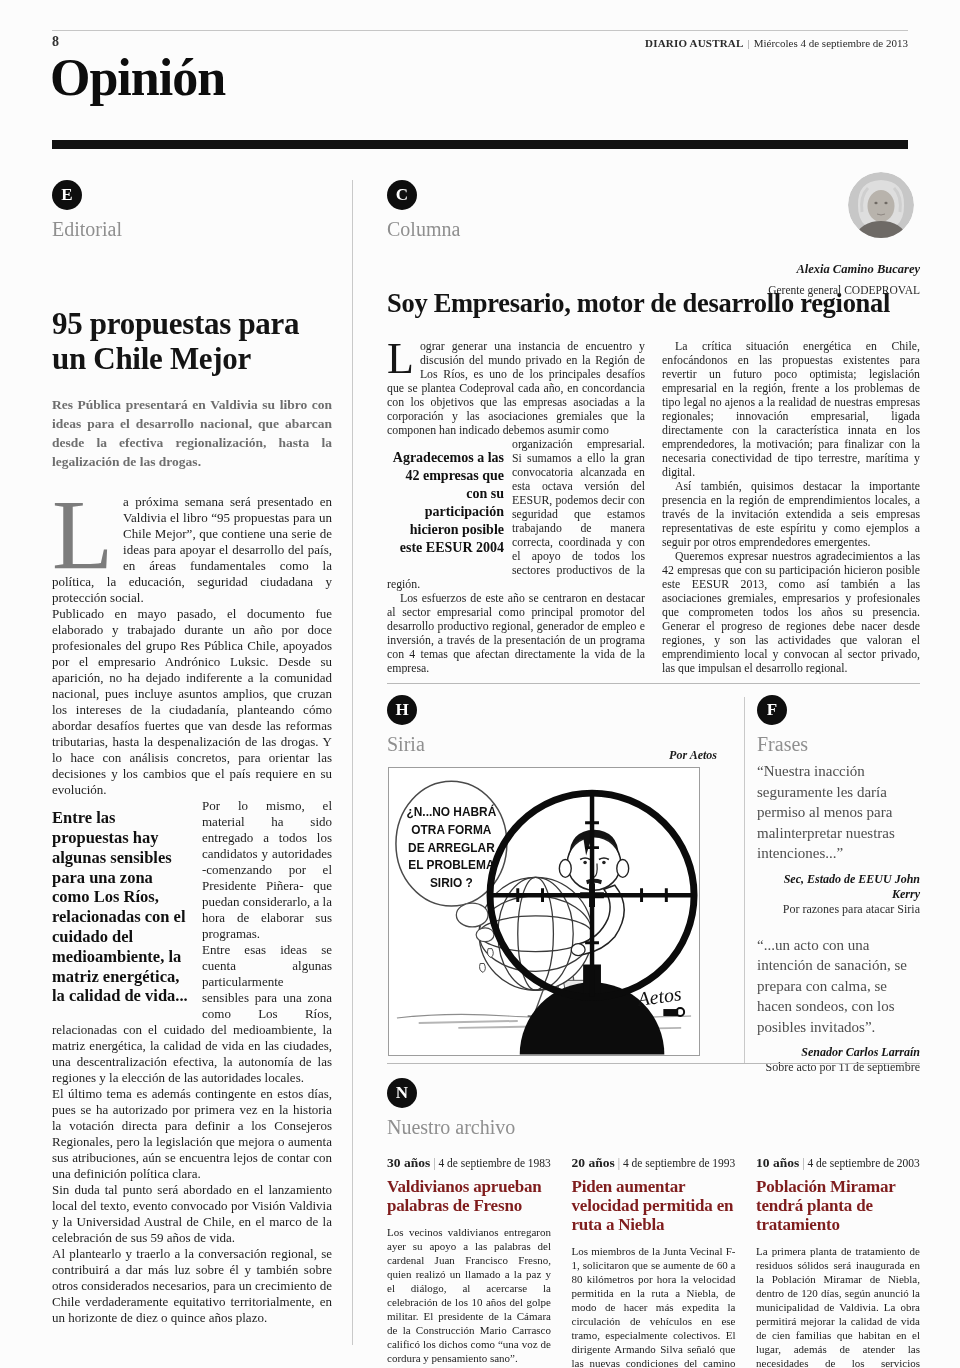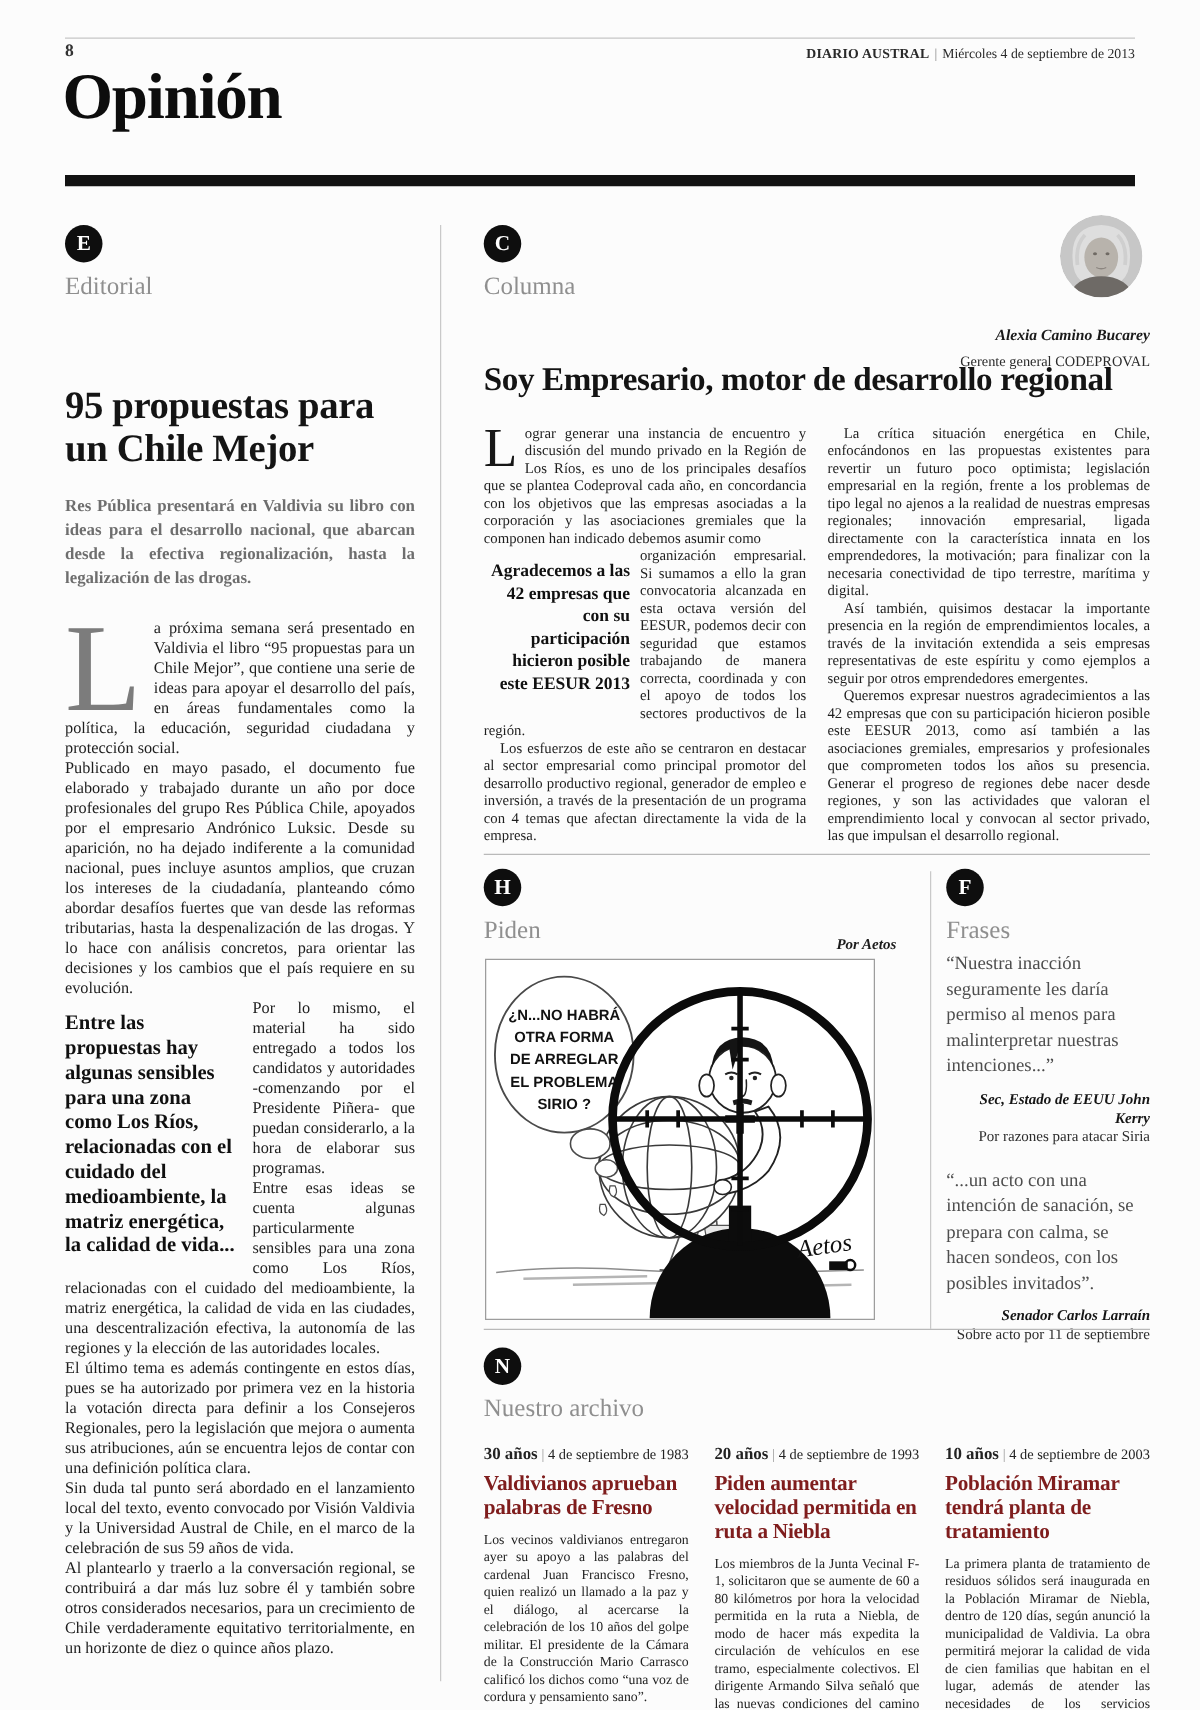--- a/index.html
+++ b/index.html
@@ -147,40 +147,40 @@
       <span class="author-name">Alexia Camino Bucarey</span><br>
       <span class="author-title">Gerente general CODEPROVAL</span>
     </div>
 
     <h2>Soy Empresario, motor de desarrollo regional</h2>
 
     <div class="col-body">
       <div class="col">
         <p class="qclear"><span class="dropcap dark">L</span><span>ograr generar una instancia de encuentro y discusión del mundo privado en la Región de Los Ríos, es uno de los principales desafíos que se plantea Codeproval cada año, en concordancia con los objetivos que las empresas asociadas a la corporación y las asociaciones gremiales que la componen han indicado debemos asumir como</span></p>
         <div class="qclear">
-          <div class="pullquote-right">Agradecemos a las 42 empresas que con su participación hicieron posible este EESUR 2013</div>
+          <div class="pullquote-right">Agradecemos a las 42 empresas que con su participación hicieron posible este EESUR 2004</div>
           <p>organización empresarial. Si sumamos a ello la gran convocatoria alcanzada en esta octava versión del EESUR, podemos decir con seguridad que estamos trabajando de manera correcta, coordinada y con el apoyo de todos los sectores productivos de la región.</p>
           <p class="ind">Los esfuerzos de este año se centraron en destacar al sector empresarial como principal promotor del desarrollo productivo regional, generador de empleo e inversión, a través de la presentación de un programa con 4 temas que afectan directamente la vida de la empresa.</p>
         </div>
       </div>
       <div class="col">
         <p class="ind">La crítica situación energética en Chile, enfocándonos en las propuestas existentes para revertir un futuro poco optimista; legislación empresarial en la región, frente a los problemas de tipo legal no ajenos a la realidad de nuestras empresas regionales; innovación empresarial, ligada directamente con la característica innata en los emprendedores, la motivación; para finalizar con la necesaria conectividad de tipo terrestre, marítima y digital.</p>
         <p class="ind">Así también, quisimos destacar la importante presencia en la región de emprendimientos locales, a través de la invitación extendida a seis empresas representativas de este espíritu y como ejemplos a seguir por otros emprendedores emergentes.</p>
         <p class="ind">Queremos expresar nuestros agradecimientos a las 42 empresas que con su participación hicieron posible este EESUR 2013, como así también a las asociaciones gremiales, empresarios y profesionales que comprometen todos los años su presencia. Generar el progreso de  regiones debe nacer desde regiones, y son las actividades que valoran el emprendimiento local y convocan al sector privado, las que impulsan el desarrollo regional.</p>
       </div>
     </div>
   </section>
 
   <div class="h-rule h-rule1"></div>
 
   <section class="humor">
     <div class="badge">
         <span>H</span>
       </div>
-    <div class="sec-label">Piden</div>
+    <div class="sec-label">Siria</div>
     <div class="humor-credit">Por Aetos</div>
 
     <div class="cartoon">
       <svg viewBox="0 0 313 289">
 
         <path d="M8 252 Q 60 246 120 250 T 305 250" stroke="#8d8d8d" stroke-width="1.2" fill="none"></path>
         <path d="M30 257 L 130 255 M70 262 L 230 259 M150 265 L 295 262" stroke="#b5b5b5" stroke-width="2" fill="none"></path>
 
         <path d="M160 212 L 146 250 M172 214 L 165 251 M186 210 L 190 250 M199 212 L 205 250 M140 250 L 170 252 M185 250 L 212 251" stroke="#555" stroke-width="1.4" fill="none"></path>
         <path d="M176 214 L 204 214 L 200 248 L 182 248 Z" fill="#e9e9e9" stroke="#555" stroke-width="1"></path>

